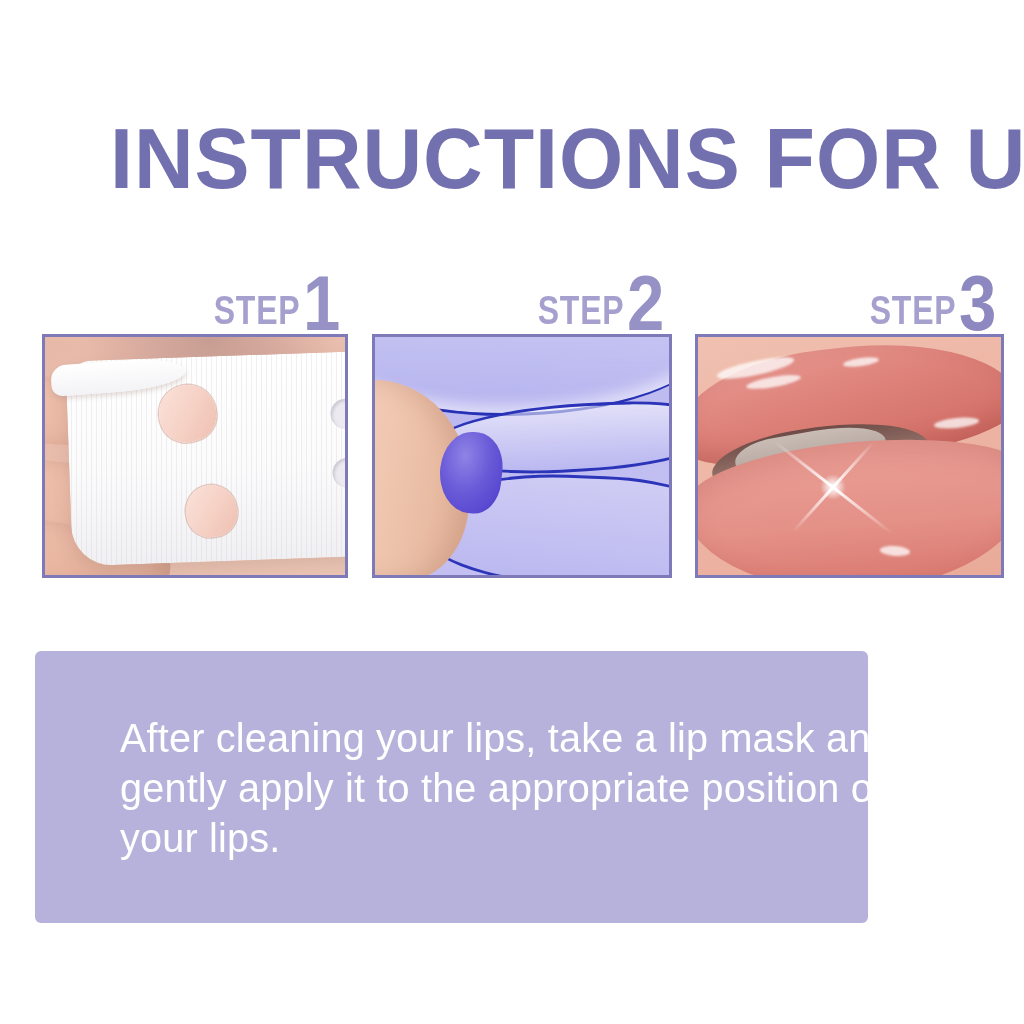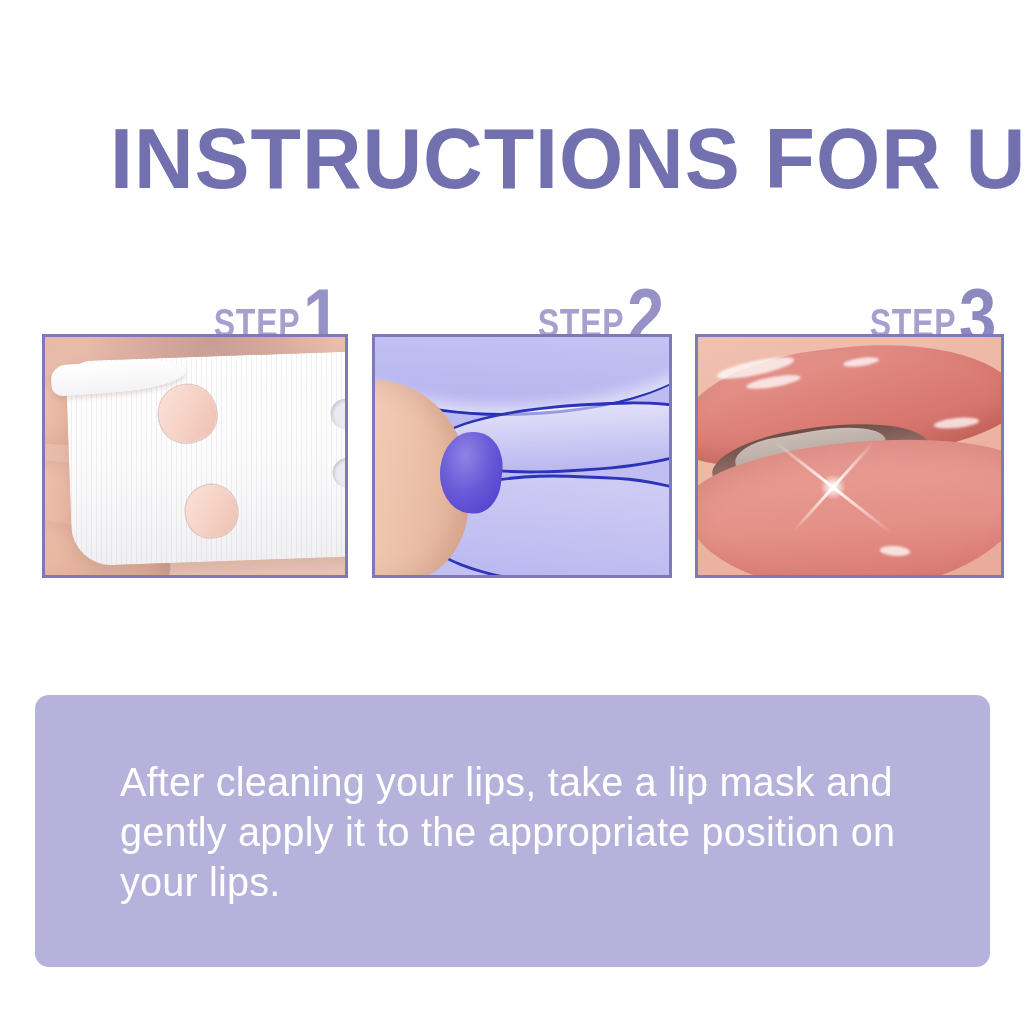--- a/index.html
+++ b/index.html
@@ -47,21 +47,21 @@
     width: 306px;
     height: 320px;
   }
   .step-block.s1 { left: 0px;   width: 306px; }
   .step-block.s2 { left: 330px; width: 300px; }
   .step-block.s3 { left: 653px; width: 309px; }
 
   .step-caption {
     position: absolute;
     right: 2px;
-    top: 13px;
+    top: 0px;
     height: 72px;
     display: flex;
     align-items: flex-end;
     line-height: 1;
     white-space: nowrap;
   }
   .step-word {
     font-family: "Liberation Sans Narrow", "Liberation Sans", sans-serif;
     font-weight: 700;
     font-size: 40px;
@@ -355,25 +355,24 @@
     margin: -13px 0 0 -13px;
     border-radius: 50%;
     background: radial-gradient(circle, #ffffff 0%, rgba(255,255,255,.55) 35%, rgba(255,255,255,0) 70%);
   }
 
   
   #description-panel {
     position: absolute;
     left: 35px;
     top: 651px;
-    width: 955px;
+    width: 833px;
     height: 272px;
     background: #B7B2DB;
-    border-radius: 14px;
-    margin-top: 44px;
+    border-radius: 6px;
   }
   #description-text {
     position: absolute;
     left: 85px;
     top: 62px;
     width: 810px;
     color: #ffffff;
     font-family: "Liberation Sans Narrow", "Liberation Sans", sans-serif;
     font-weight: 400;
     font-size: 40px;

